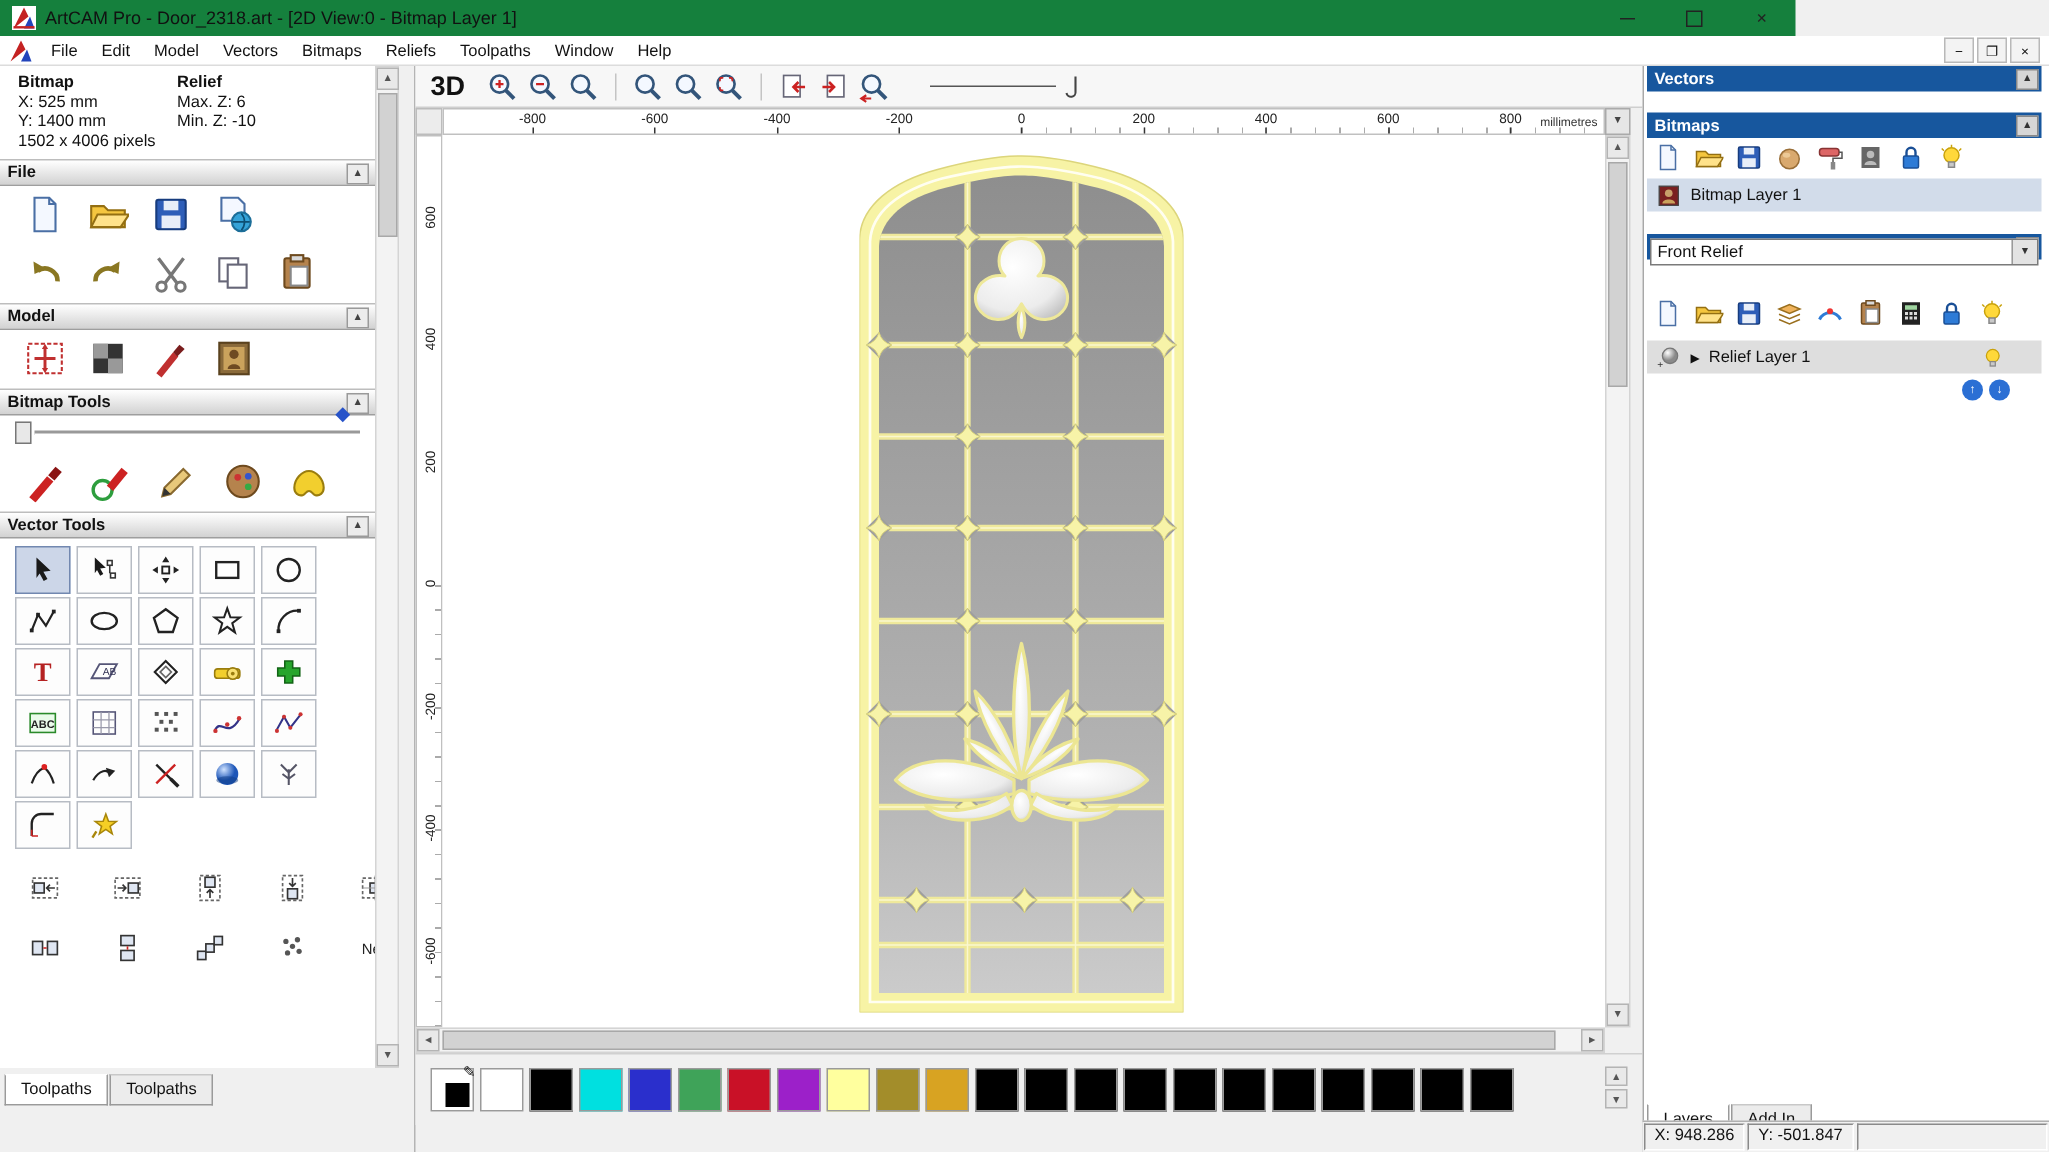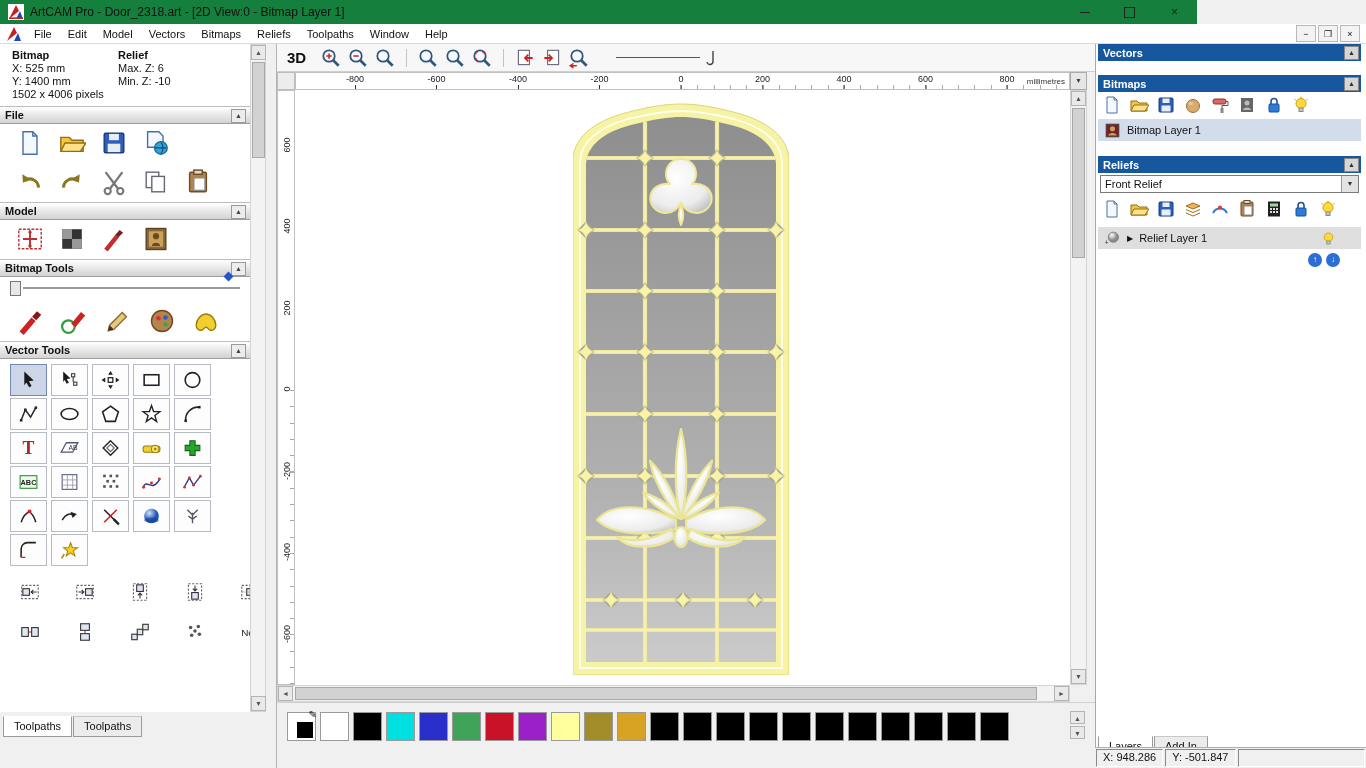--- a/index.html
+++ b/index.html
@@ -46,21 +46,21 @@
   .toolgrid2 .icon{width:40px;height:28px;display:flex;align-items:center;justify-content:center;padding:2px 9px;box-sizing:border-box;}
 
   
   .sb{background:#f3f3f3;border:1px solid #d4d4d4;box-sizing:border-box;}
   .sb-btn{position:absolute;width:15px;height:15px;background:#e9e9e9;border:1px solid #b4b4b4;color:#555;font-size:7px;line-height:13px;text-align:center;box-sizing:border-box;}
   .sb-thumb{position:absolute;background:#d2d2d2;border:1px solid #a8a8a8;box-sizing:border-box;}
 
   
   .cv-toolbar{left:277px;top:44px;width:818px;height:28px;background:#f7f7f7;border-bottom:1px solid #cfcfcf;display:flex;align-items:center;padding-left:8px;box-sizing:border-box;gap:3px;}
   .cv-toolbar .icon{width:22px;height:22px;display:inline-flex;padding:1px;}
-  .lbl-3d{font-weight:bold;font-size:15px;margin:0 10px 0 2px;}
+  .lbl-3d{font-weight:bold;font-size:18px;margin:0 10px 0 2px;}
   .tb-sep{width:1px;height:18px;background:#c4c4c4;margin:0 6px;}
   .lw-ctrl{display:flex;align-items:center;margin-left:22px;gap:6px;}
   .lw-line{width:84px;height:1px;background:#555;}
   .ruler-corner{left:277px;top:72px;width:18px;height:18px;background:#ececec;border:1px solid #bcbcbc;box-sizing:border-box;}
   .ruler-h{left:295px;top:72px;width:775px;height:18px;background:#ffffff;border:1px solid #c0c0c0;box-sizing:border-box;overflow:hidden;
      background-image:repeating-linear-gradient(to right,#aaa 0 1px,transparent 1px 16.3px);background-size:775px 4px;background-position:385px bottom;background-repeat:no-repeat;}
   .hlab{position:absolute;top:1px;transform:translateX(-50%);font-size:9px;text-align:center;color:#222;}
   .hlab i{display:block;width:1px;height:5px;background:#333;margin:1px auto 0 auto;}
   .ruler-unit{position:absolute;right:4px;top:4px;font-size:8px;color:#333;margin-left:20px;}
   .unit-combo{left:1070px;top:72px;width:17px;height:18px;background:#e6e6e6;border:1px solid #aaa;box-sizing:border-box;font-size:7px;text-align:center;line-height:16px;color:#444;}
@@ -891,21 +891,21 @@
             <circle cx="10" cy="8" r="3" fill="#c9a06a"></circle>
             <path d="M5 16c0-4 10-4 10 0z" fill="#caa25c"></path>
           </svg>
       </span>
       <span>Bitmap Layer 1</span>
     </div>
     <div class="blue-h" style="top:112px;">
       <span>Reliefs</span>
       <span class="hbtn">▲</span>
     </div>
-    <div class="combo" style="top:131px;">
+    <div class="combo" style="top:115px;">
       <span class="val">Front Relief</span>
       <span class="arr">▼</span>
     </div>
     <div class="mini-toolbar" style="top:155px;">
         <span class="icon">
           <svg viewBox="0 0 20 20" width="100%" height="100%">
             <path d="M5 2h7l3 3v13H5z" fill="#f4f8ff" stroke="#4a6fa5"></path>
             <path d="M12 2v3h3" fill="none" stroke="#4a6fa5"></path>
           </svg>
         </span>

